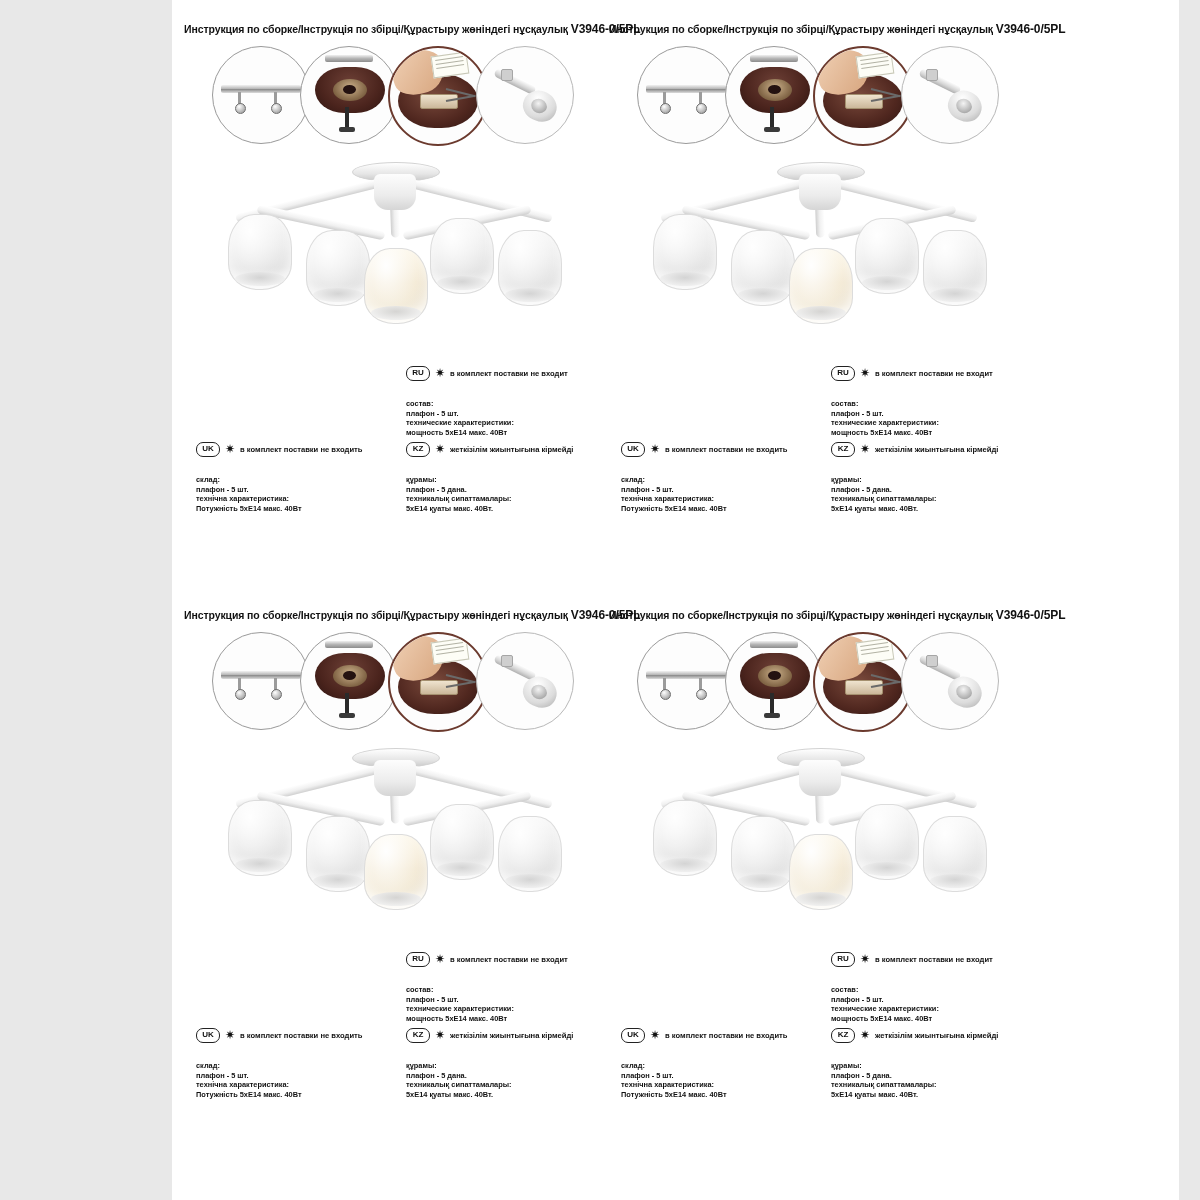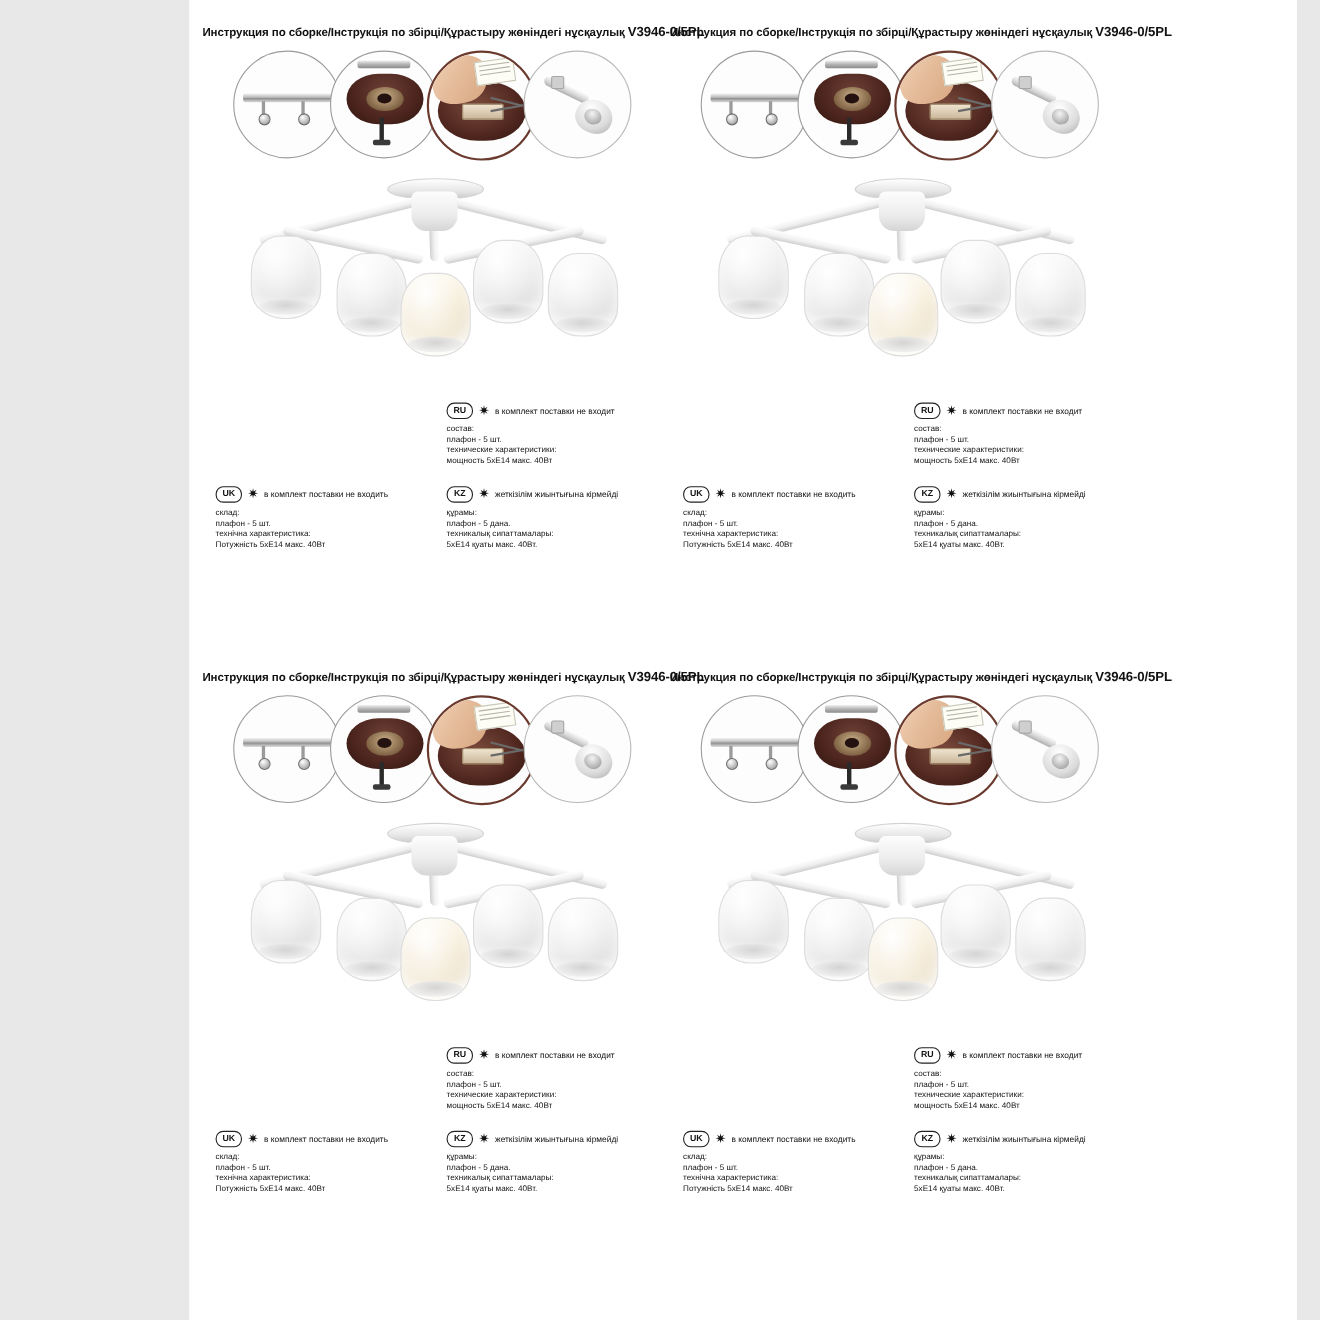--- a/index.html
+++ b/index.html
@@ -317,28 +317,28 @@
     flex: 0 0 auto;
   }
   .aster {
     font-size: 12px;
     line-height: 12px;
     color: #111;
     flex: 0 0 auto;
   }
   .note {
     font-size: 7.6px;
-    font-weight: normal;
+    font-weight: bold;
     color: #111;
     white-space: nowrap;
   }
   .lines {
-    margin-top: 5px;
+    margin-top: 19px;
     font-size: 7.4px;
-    font-weight: normal;
+    font-weight: bold;
     color: #111;
     line-height: 9.6px;
   }
   .lines div { white-space: nowrap; }
 
   .info.ru { left: 222px; top: 344px; }
   .info.uk { left: 12px;  top: 420px; }
   .info.kz { left: 222px; top: 420px; }
 </style>
 </head>

